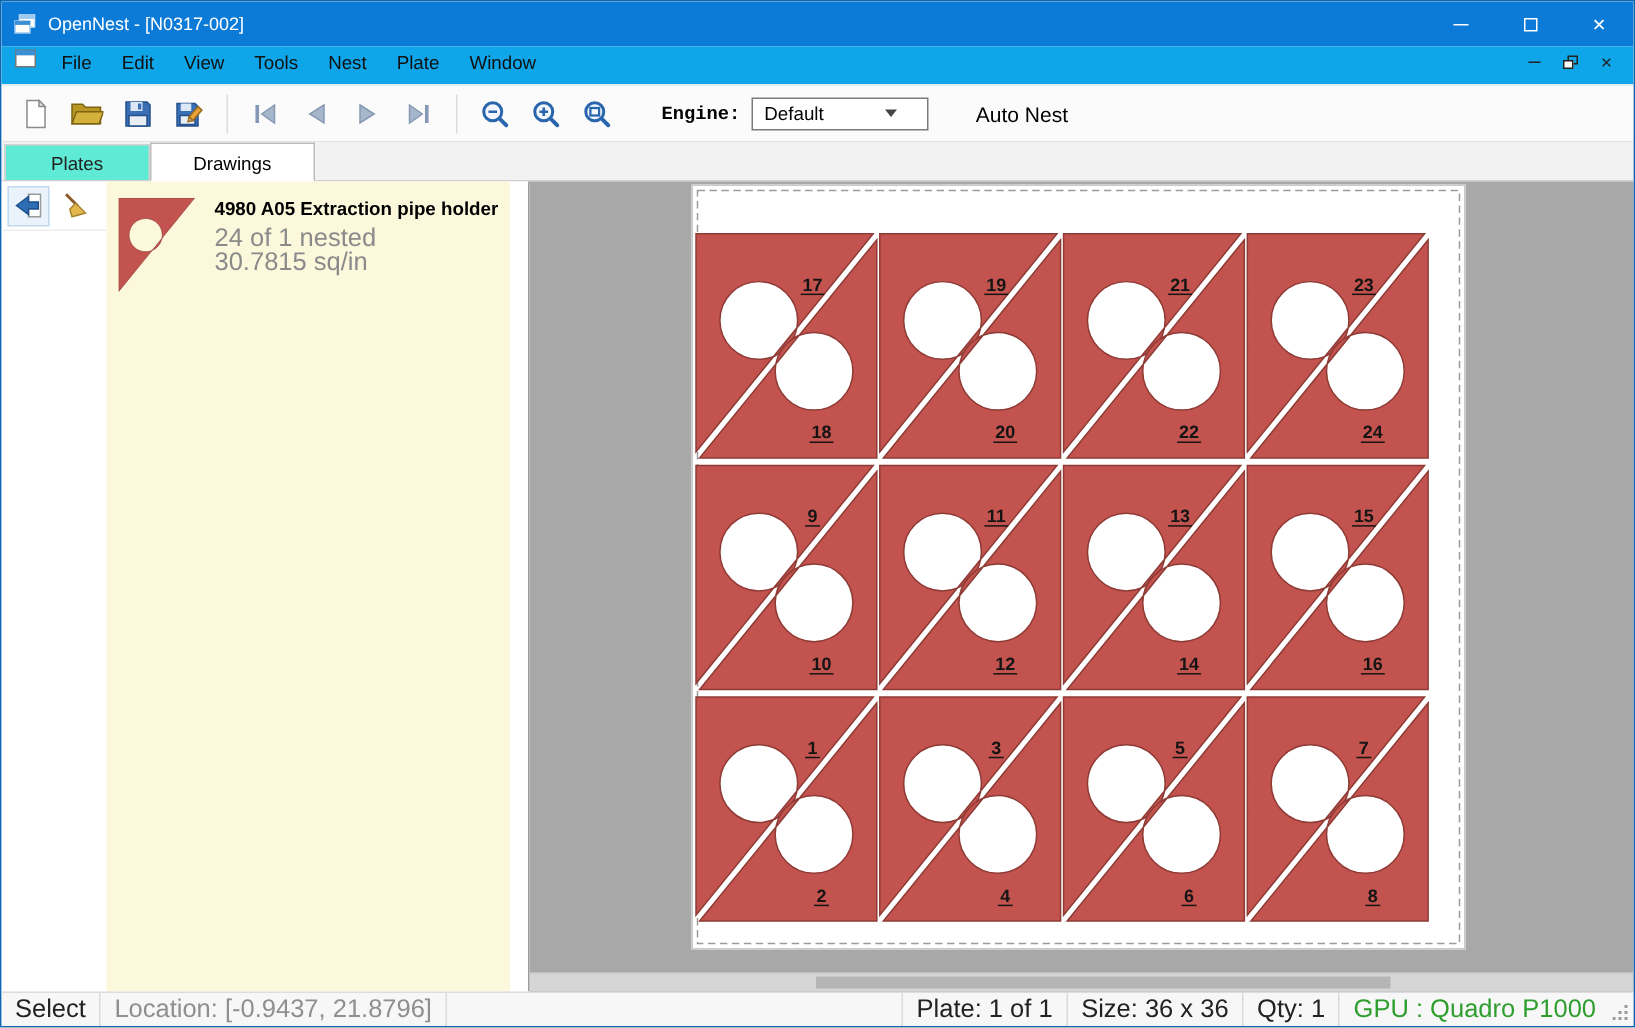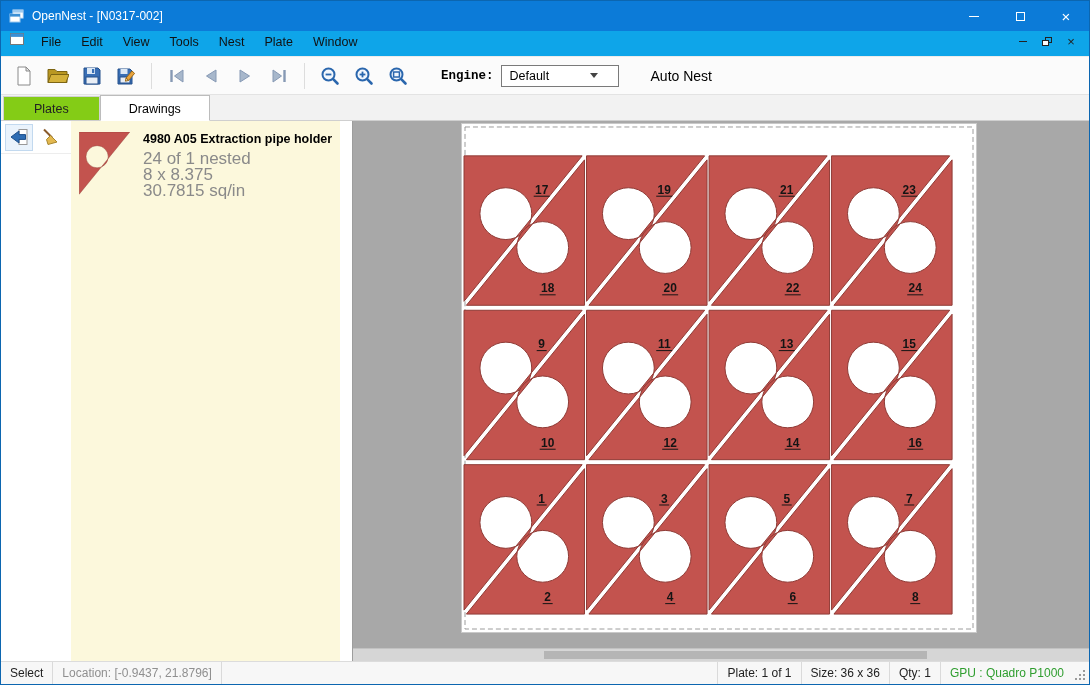--- a/index.html
+++ b/index.html
@@ -34,21 +34,21 @@
   .engine-wrap { display:flex; align-items:center; margin-left:26px; }
   .engine-label { font-weight:bold; font-size:12.5px; margin-right:7px;font-family:Liberation Mono, monospace; }
   .engine-select { width:118px; height:22px; border:1px solid #7a7a7a; background:#fff; display:flex; align-items:center; font-size:12.5px; padding:0 20px 0 8px; }
   .engine-select .val { flex:1; }
   .caret { width:0; height:0; border-left:4px solid transparent; border-right:4px solid transparent; border-top:5px solid #444; }
   .autonest { font-size:14px; margin-left:26px; padding:4px 6px; }
 
   
   .tabband { height:26px; background:#f2f2f2; display:flex; align-items:flex-end; border-bottom:1px solid #cfcfcf; flex:0 0 auto; }
   .tab { font-size:12.5px; text-align:center; }
-  .tab.inactive { height:24px; line-height:24px; padding:0 30px; background:#84cc16; border:1px solid #d2d2d2; border-bottom:none; margin-left:2px; color:#222; }
+  .tab.inactive { height:24px; line-height:24px; padding:0 30px; background:#5eead4; border:1px solid #d2d2d2; border-bottom:none; margin-left:2px; color:#222; }
   .tab.active { height:26px; line-height:26px; padding:0 28px; background:#fff; border:1px solid #bcbcbc; border-bottom:1px solid #fff; margin-bottom:-1px; position:relative; }
 
   
   .main { flex:1 1 auto; display:flex; min-height:0; }
   .sidepanel { width:352px; flex:0 0 352px; background:#fff; border-right:1px solid #9d9d9d; display:flex; flex-direction:row; }
   .panel-toolbar { height:33px; display:flex; align-items:center; padding:2px 4px; border-bottom:1px solid #ededed; }
   .pbtn { width:28px; height:27px; display:flex; align-items:center; justify-content:center; border:1px solid transparent; margin-right:3px; }
   .pbtn.framed { border-color:#c2d9ef; background:#eaf3fc; }
   .drawing-item { display:flex; align-items:flex-start; background:var(--sel-hl,#fcf8dc); padding:9px 8px 10px 8px; gap:12px; cursor:default; }
   .thumb { width:52px; height:64px; flex:0 0 auto; margin-top:2px; }
@@ -56,21 +56,21 @@
   .d-sub { font-size:17px; color:#8a8a8a; line-height:16px; }
 
   .canvas { flex:1 1 auto; position:relative; background:#a8a8a8; overflow:hidden; }
   .plate { position:absolute; left:108px; top:2px; width:516px; height:510px; background:#fff; border:1px solid #c9c9c9; }
   .plate svg { display:block; width:100%; height:100%; }
   svg text { font-family:inherit; }
   .hscroll { position:absolute; left:0; right:0; bottom:0; height:13px; background:#d6d6d6; border-top:1px solid #c2c2c2; }
   .hthumb { position:absolute; left:26%; width:52%; top:2px; bottom:2px; background:#b5b5b5; }
 
   
-  .statusbar { height:23px; background:#f7f7f7; border-top:1px solid #dcdcdc; display:flex; align-items:stretch; font-size:12px; color:#222; flex:0 0 auto; }
+  .statusbar { height:23px; background:#f7f7f7; border-top:1px solid #dcdcdc; display:flex; align-items:stretch; font-size:17px; color:#222; flex:0 0 auto; }
   .cell { display:flex; align-items:center; padding:0 9px; border-right:1px solid #dadada; white-space:nowrap; }
   .cell.mode { min-width:52px; }
   .cell.location { color:#8f8f8f; border-right:1px solid #dadada; }
   .spacer { flex:1; }
   .cell.right { border-right:none; border-left:1px solid #dadada; }
   .cell.gpu { color:var(--gpu-text,#2f9e2f); }
   .grip { width:16px; display:flex; align-items:flex-end; justify-content:flex-end; padding:2px; }
 </style>
 </head>
 <body>
@@ -233,21 +233,20 @@
           </svg>
         </div>
       </div>
       <div class="drawing-item">
         <svg class="thumb" viewBox="0 0 121 150">
           <path id="thumb-part" fill-rule="evenodd" d="M0 0 L118.6 0 L0 146 Z M42 58 m-26 0 a26 26 0 1 0 52 0 a26 26 0 1 0 -52 0 Z" fill="#c3534e" stroke="#8e3a35"></path>
         </svg>
         <div class="d-info">
           <div class="d-title">4980 A05 Extraction pipe holder</div>
           <div class="d-sub">24 of 1 nested</div>
-          <div class="d-sub">8 x 8.375</div>
           <div class="d-sub">30.7815 sq/in</div>
         </div>
       </div>
     </div>
 
     <div class="canvas">
       <div class="plate">
         <svg id="nest-svg" viewBox="0 0 516 510">
           <rect x="3" y="3" width="510" height="504" fill="none" stroke="#9b9b9b" stroke-width="1" stroke-dasharray="5 3"></rect>
         <g transform="translate(2,32)">

